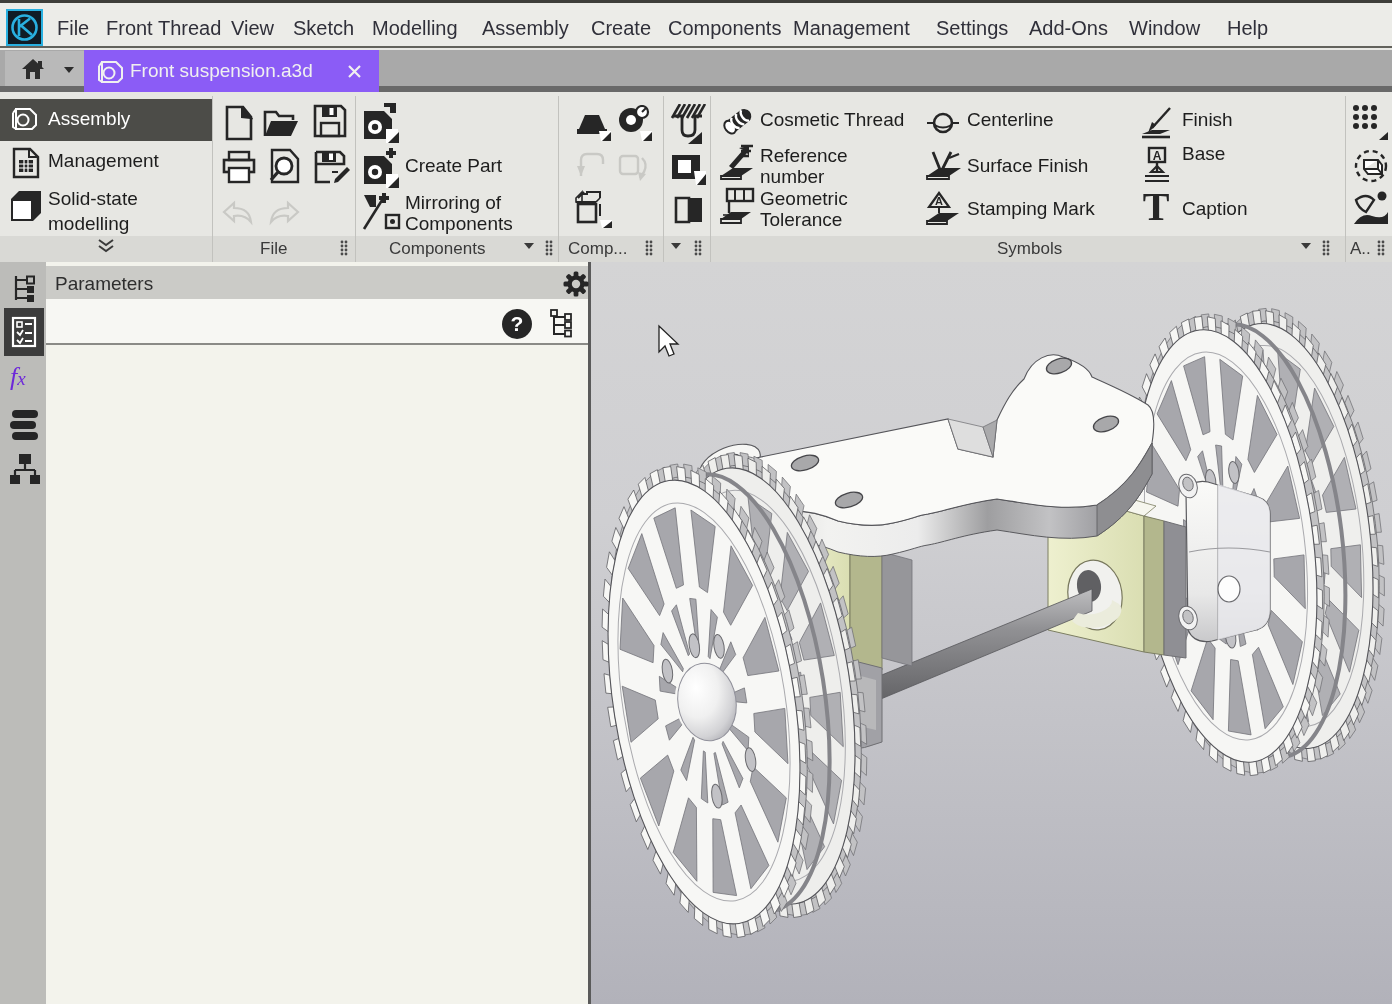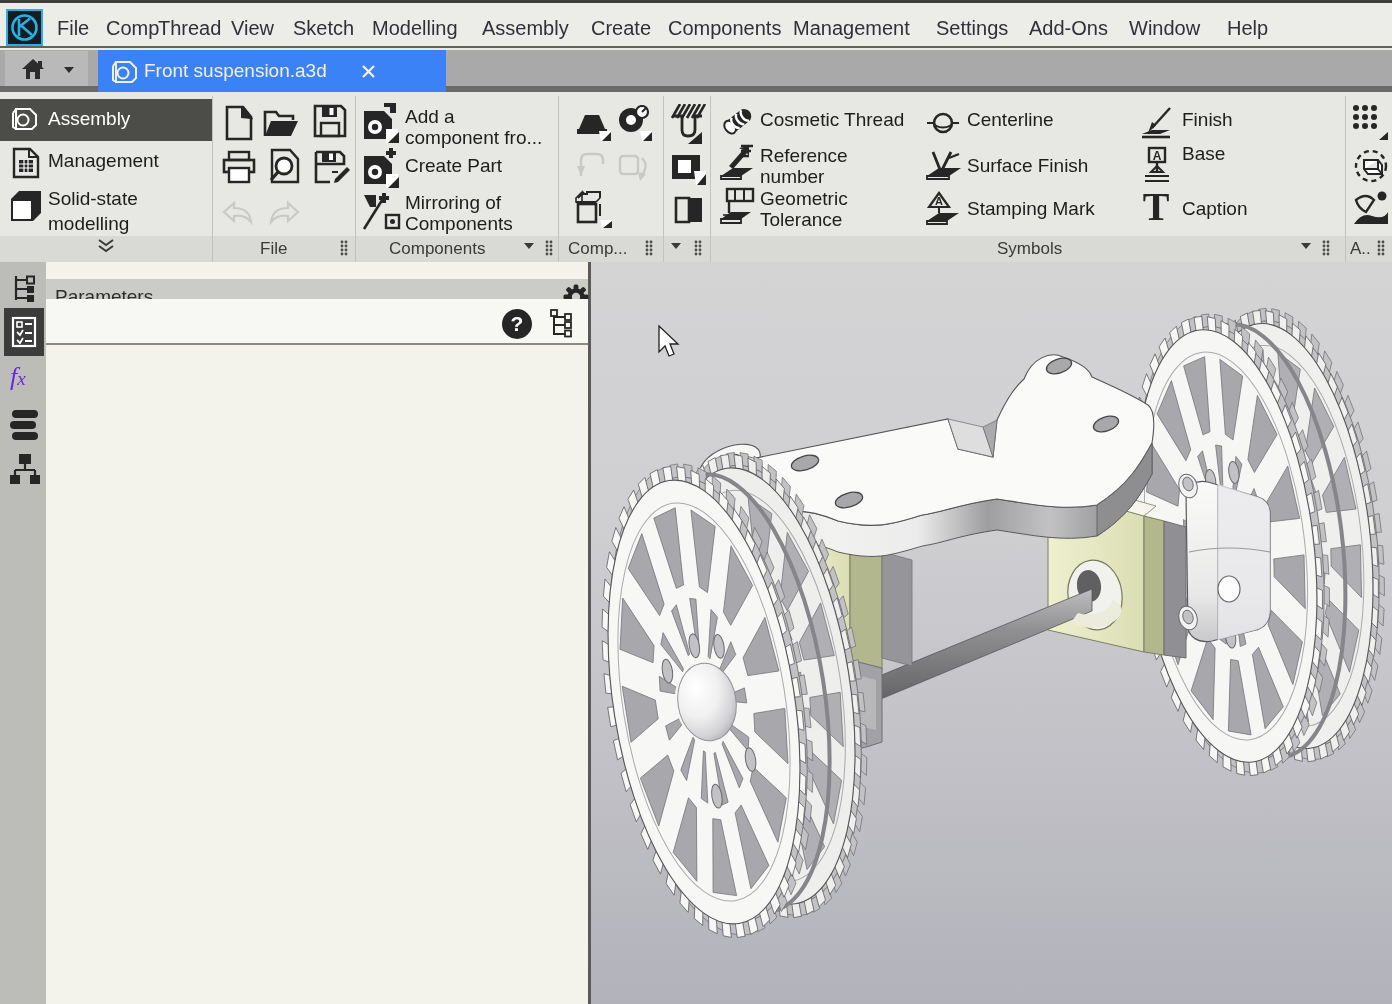--- a/index.html
+++ b/index.html
@@ -2,38 +2,38 @@
 <html><head><meta charset="utf-8"><style>
 *{margin:0;padding:0;box-sizing:border-box}
 html,body{width:1392px;height:1004px;overflow:hidden;font-family:"Liberation Sans",sans-serif;background:#e9e9e5}
 .abs{position:absolute}
 #menubar{position:absolute;left:0;top:0;width:1392px;height:48px;background:#ecece8;border-top:3px solid #3e3e3a;border-bottom:2px solid #62625c}
 #menubar .mi{position:absolute;top:14px;font-size:20px;color:#30303a}
 #logo{position:absolute;left:6px;top:6px;width:37px;height:37px;background:#101c26;border:2px solid #29b0e0}
 #tabbar{position:absolute;left:0;top:50px;width:1392px;height:42px;background:#a9a9a9}
 #tabbar .bottom{position:absolute;left:0;top:36px;width:1392px;height:6px;background:#696969}
 #homebtn{position:absolute;left:5px;top:1px;width:83px;height:35px;background:#b9b9b9}
-#atab{position:absolute;left:98px;top:0;width:348px;height:42px;background:#3b82f6;color:#f2f2f2}
+#atab{position:absolute;left:84px;top:0;width:295px;height:42px;background:#8b5cf6;color:#f2f2f2}
 #atab .t{position:absolute;left:46px;top:10px;font-size:19px;color:#f0f0f0}
 #toolbar{position:absolute;left:0;top:92px;width:1392px;height:170px;background:#e7e7e3}
 #toolbar .band{position:absolute;left:0;top:144px;width:1392px;height:26px;background:#d9d9d5}
 #toolbar .lbl{position:absolute;top:147px;font-size:17px;color:#3a3a3a}
 #toolbar .vdiv{position:absolute;top:4px;width:1px;height:166px;background:#c2c2be}
 #toolbar .txt{position:absolute;font-size:19px;color:#1d1d1d;line-height:21px}
 .seltab{position:absolute;left:0;top:7px;width:212px;height:42px;background:#4c4c48;color:#fff}
 .ltxt{position:absolute;left:48px;font-size:19px;color:#1d1d1d}
 #sidebar{position:absolute;left:0;top:262px;width:46px;height:742px;background:#bcbcb9}
 #params{position:absolute;left:46px;top:262px;width:545px;height:742px;background:#f3f3ec;border-right:3px solid #5a5a5a}
-#ptitle{position:absolute;left:0;top:17px;width:542px;height:36px;background:#cbcbc7;border-bottom:1px solid #9c9c98}
+#ptitle{position:absolute;left:0;top:4px;width:542px;height:36px;background:#cbcbc7;border-bottom:1px solid #9c9c98}
 #pstrip{position:absolute;left:0;top:37px;width:542px;height:46px;background:#f7f7f3;border-bottom:2px solid #8a8a86}
 #viewport{position:absolute;left:591px;top:262px;width:801px;height:742px}
 </style></head><body>
 <div id="menubar">
     <span class="mi" style="left:57px">File</span>
-    <span class="mi" style="left:106px">Comp</span>
+    <span class="mi" style="left:106px">Front</span>
     <span class="mi" style="left:158px">Thread</span>
     <span class="mi" style="left:231px">View</span>
     <span class="mi" style="left:293px">Sketch</span>
     <span class="mi" style="left:372px">Modelling</span>
     <span class="mi" style="left:482px">Assembly</span>
     <span class="mi" style="left:591px">Create</span>
     <span class="mi" style="left:668px">Components</span>
     <span class="mi" style="left:793px">Management</span>
     <span class="mi" style="left:936px">Settings</span>
     <span class="mi" style="left:1029px">Add-Ons</span>
@@ -145,21 +145,20 @@
       <circle cx="6" cy="14" r="1.4" fill="#4a4a4a"></circle>
     </svg>
     <svg class="abs" style="left:362px;top:11px" width="38" height="40" viewBox="0 0 38 40">
       <path d="M2,8 L22,8 L30,16 L30,36 L2,36 Z" fill="#262626"></path>
       <circle cx="13" cy="24" r="7" fill="#fff"></circle>
       <circle cx="13" cy="24" r="3.2" fill="#262626"></circle>
       <path d="M24,26 L36,26 L36,40 L24,40 Z" fill="#fff"></path>
       <path d="M26,40 L37,29 L37,40 Z" fill="#262626"></path>
       <path d="M22,0 L34,0 L34,10 L28,10 L28,4 L22,4 Z" fill="#262626"></path>
     </svg>
-    <div class="txt" style="left:405px;top:14px">Add a<br>component fro...</div>
     <svg class="abs" style="left:362px;top:56px" width="38" height="40" viewBox="0 0 38 40">
       <path d="M2,8 L22,8 L30,16 L30,36 L2,36 Z" fill="#262626"></path>
       <circle cx="13" cy="24" r="7" fill="#fff"></circle>
       <circle cx="13" cy="24" r="3.2" fill="#262626"></circle>
       <path d="M24,26 L36,26 L36,40 L24,40 Z" fill="#fff"></path>
       <path d="M26,40 L37,29 L37,40 Z" fill="#262626"></path>
       <path d="M27,0 L31,0 L31,3 L34,3 L34,7 L31,7 L31,10 L27,10 L27,7 L24,7 L24,3 L27,3 Z" fill="#262626"></path>
     </svg>
     <div class="txt" style="left:405px;top:63px">Create Part</div>
     <svg class="abs" style="left:362px;top:99px" width="40" height="40" viewBox="0 0 40 40">

